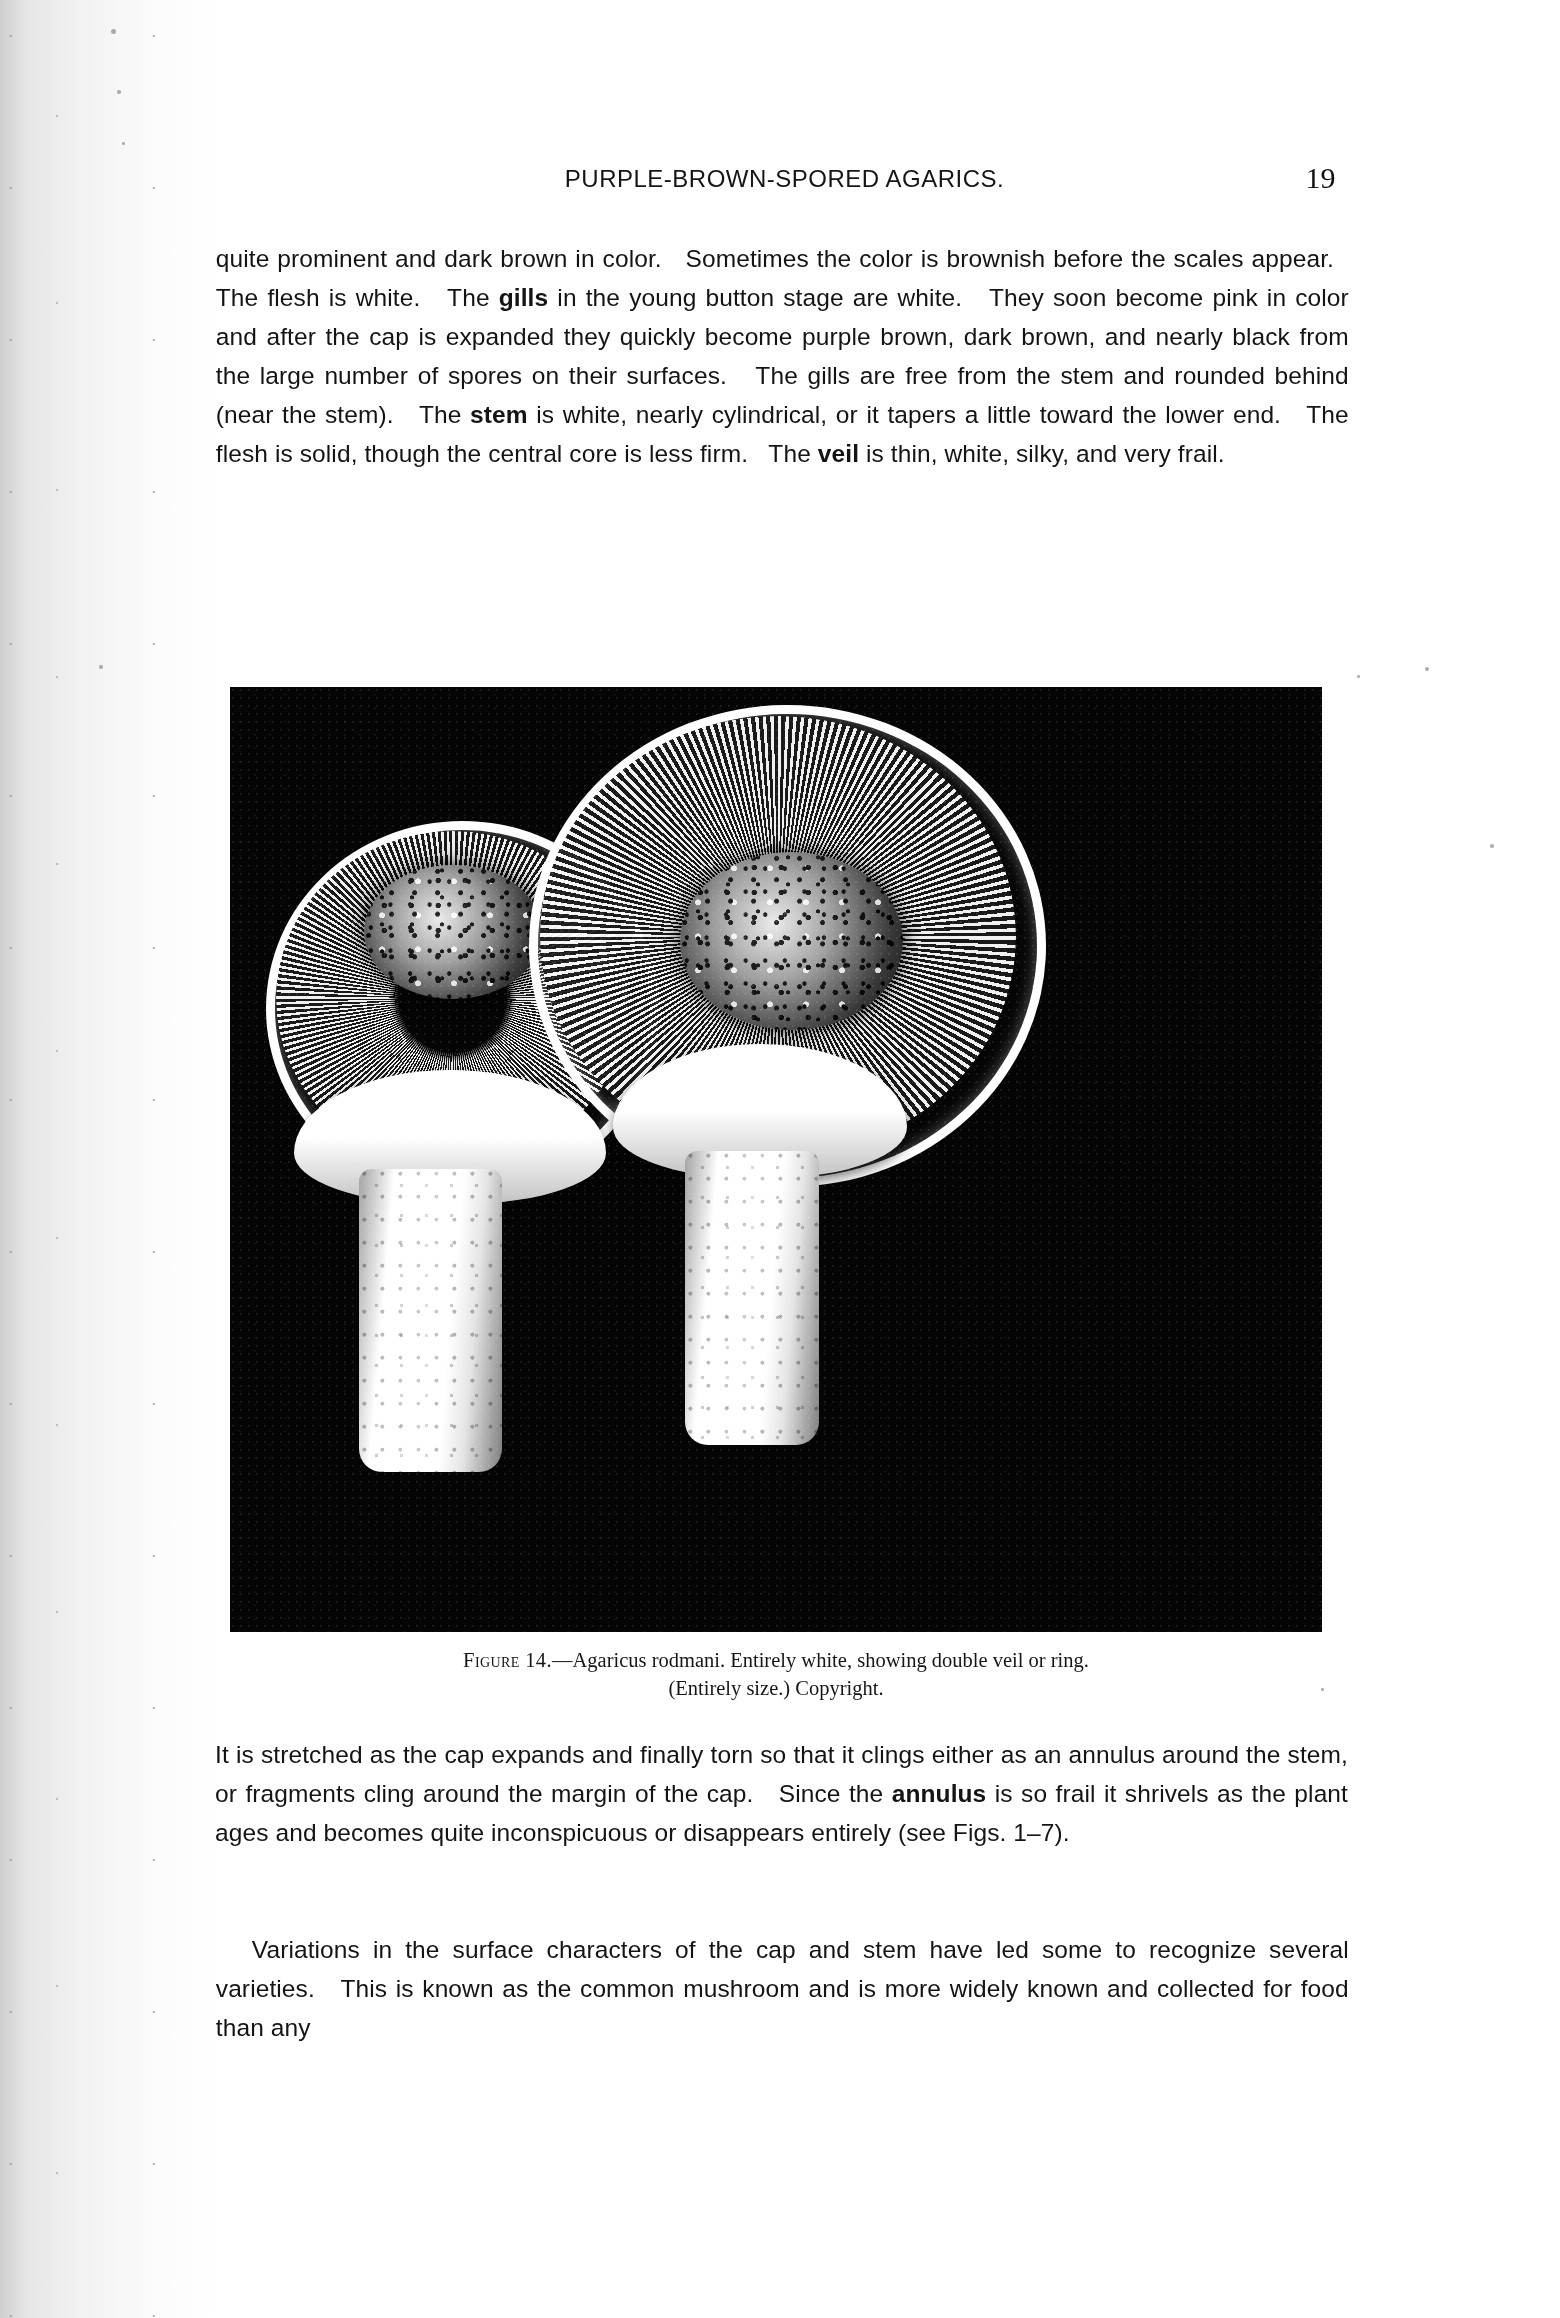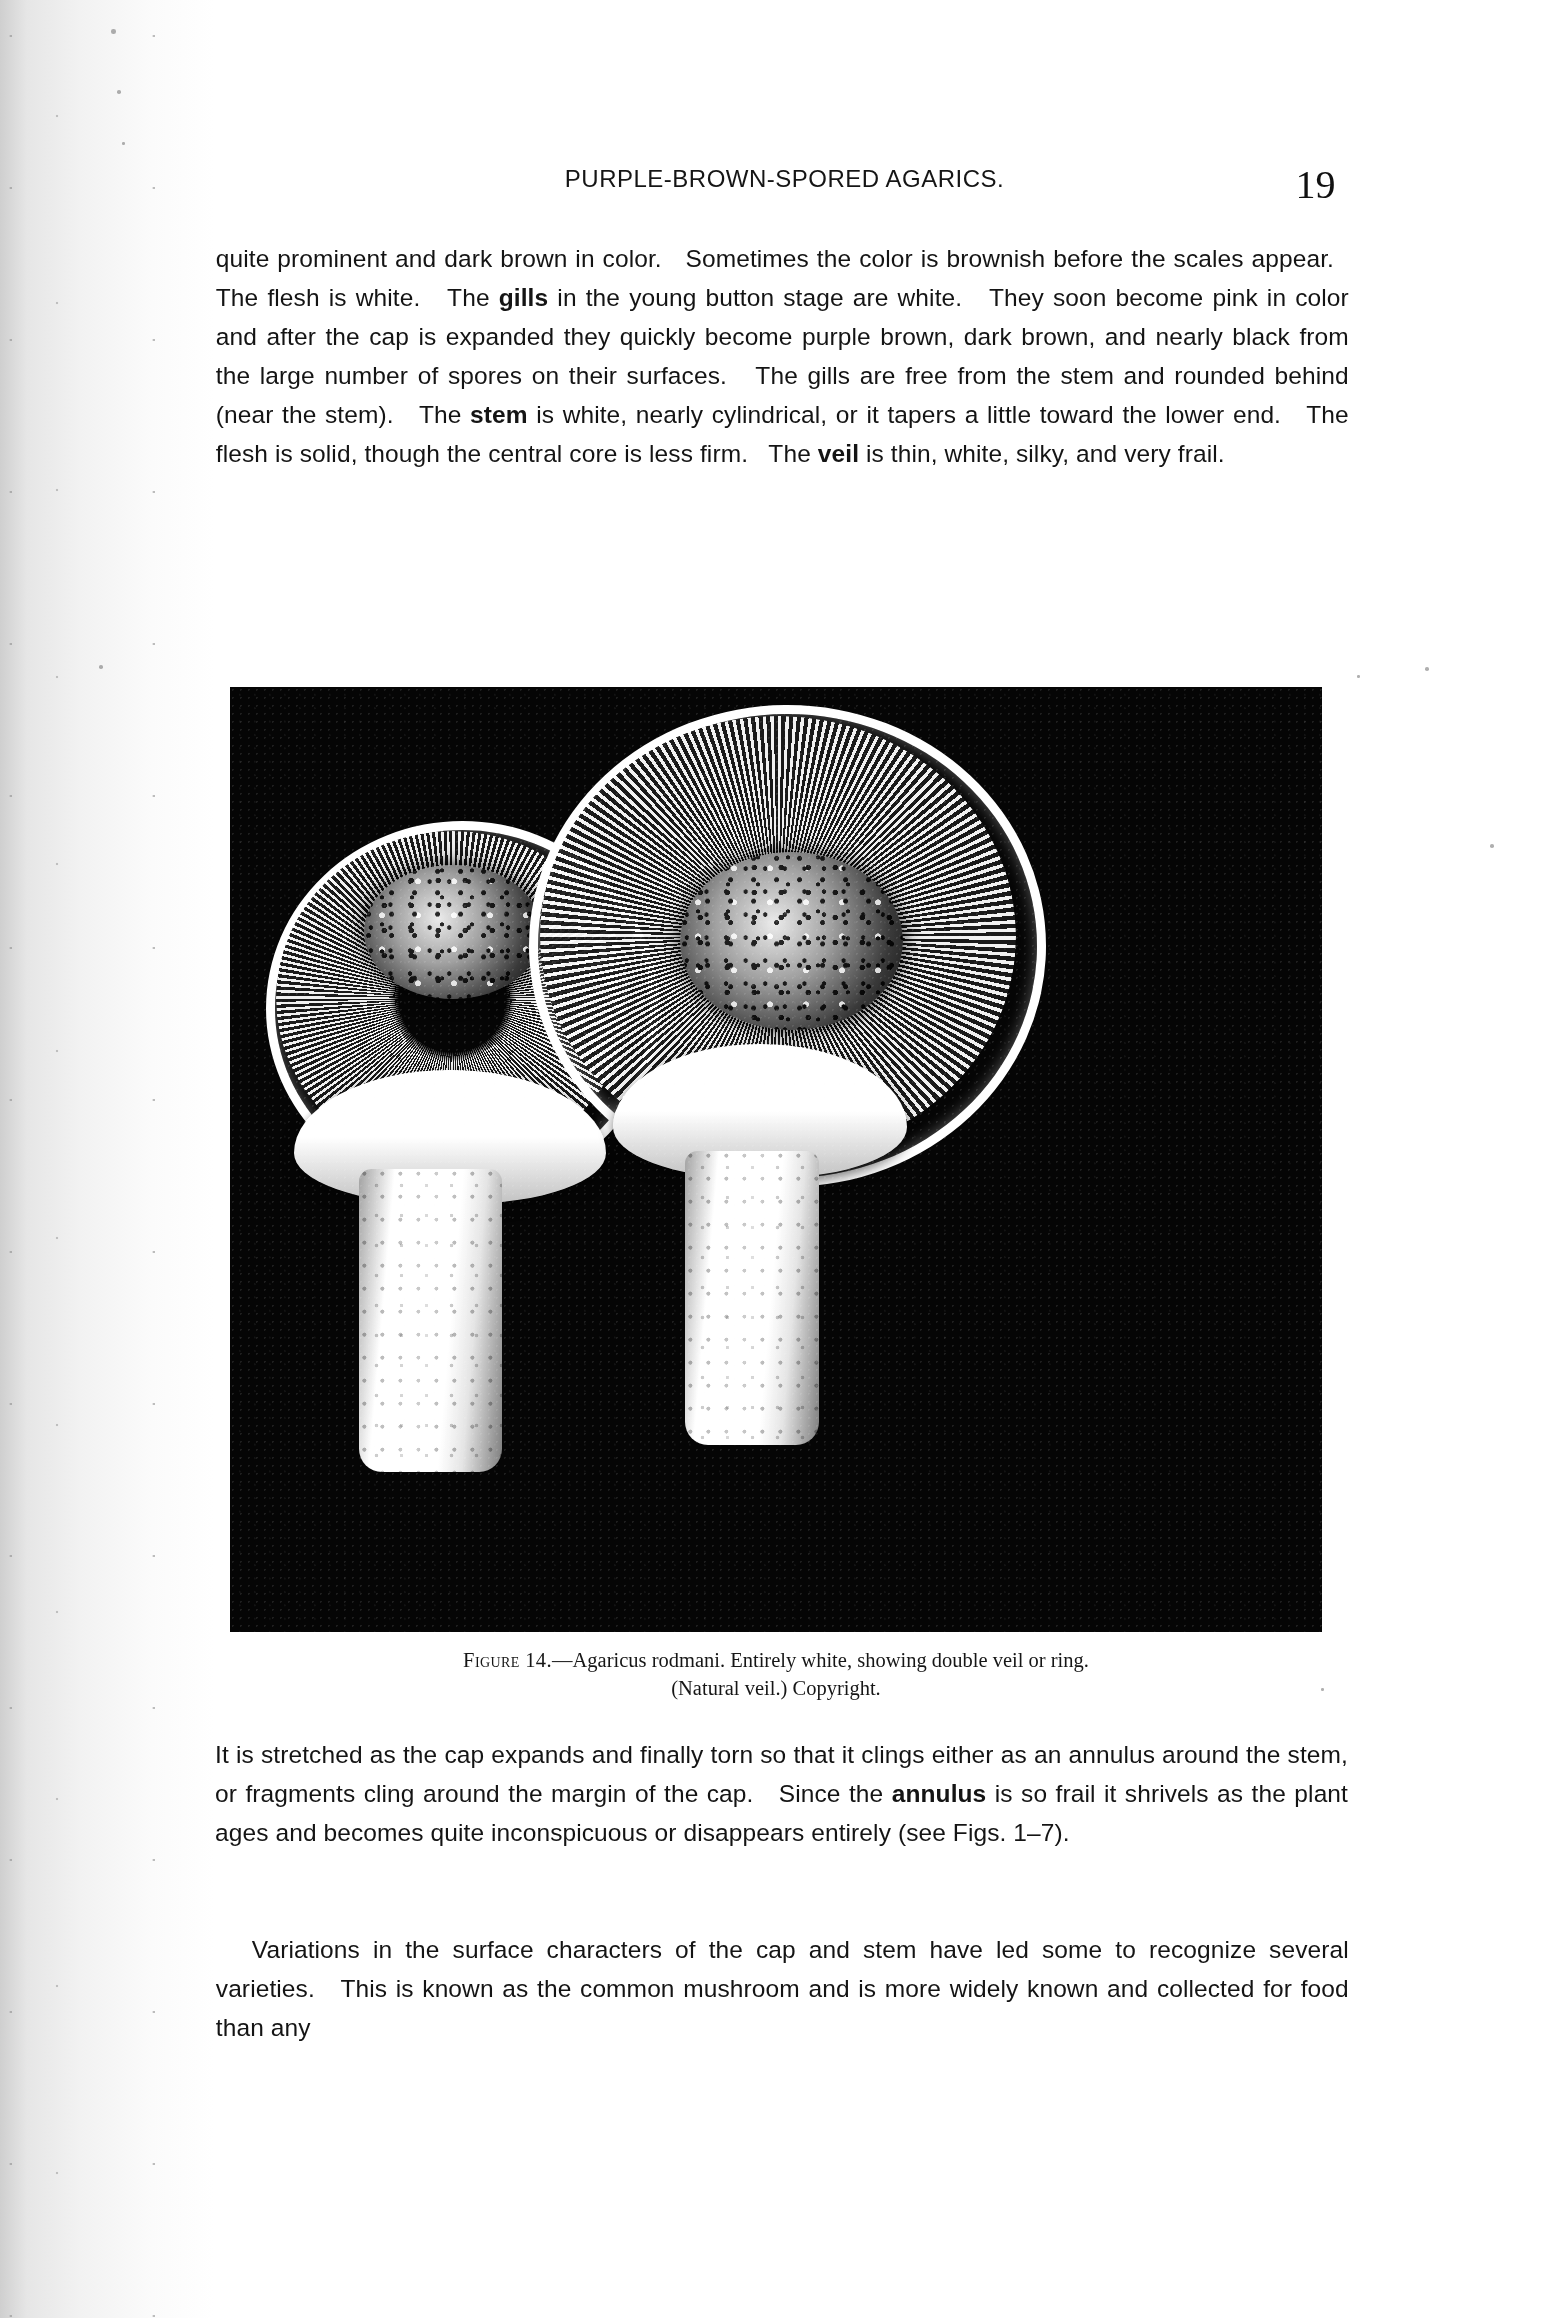--- a/index.html
+++ b/index.html
@@ -90,21 +90,21 @@
     font-size: 24px;
     letter-spacing: 0.5px;
     color: #151515;
     white-space: nowrap;
   }
   .page-number {
     position: absolute;
     right: 19.6px;
     top: 161px;
     font-family: "Liberation Serif", serif;
-    font-size: 40px;
+    font-size: 30px;
     color: #111;
   }
 
   .para {
     font-family: "Liberation Sans", sans-serif;
     font-size: 24.5px;
     line-height: 39px;
     color: #141414;
     text-align: justify;
     text-align-last: left;
@@ -283,21 +283,21 @@
 
       <div class="mush">
         <div class="ring" style="left:383px;top:357px;width:294px;height:134px;"></div>
         <div class="stem" style="left:455px;top:464px;width:134px;height:294px;"></div>
       </div>
 
     </div>
 
     <div class="figure-caption">
       <div><span class="smallcaps">Figure 14.</span>—Agaricus rodmani.  Entirely white, showing double veil or ring.</div>
-      <div>(Natural veil.)  Copyright.</div>
+      <div>(Entirely size.)  Copyright.</div>
     </div>
   </div>
 
   <div class="para" id="para-bottom-1">It is stretched as the cap expands and finally torn so that it clings either as an annulus around the stem, or fragments cling around the margin of the cap.&nbsp;&nbsp; Since the <b>annulus</b> is so frail it shrivels as the plant ages and becomes quite inconspicuous or disappears entirely (see Figs. 1–7).</div>
   <div class="para" id="para-bottom-2">Variations in the surface characters of the cap and stem have led some to recognize several varieties.&nbsp;&nbsp; This is known as the common mushroom and is more widely known and collected for food than any</div>
 
 </div>
 
 
 </body></html>

